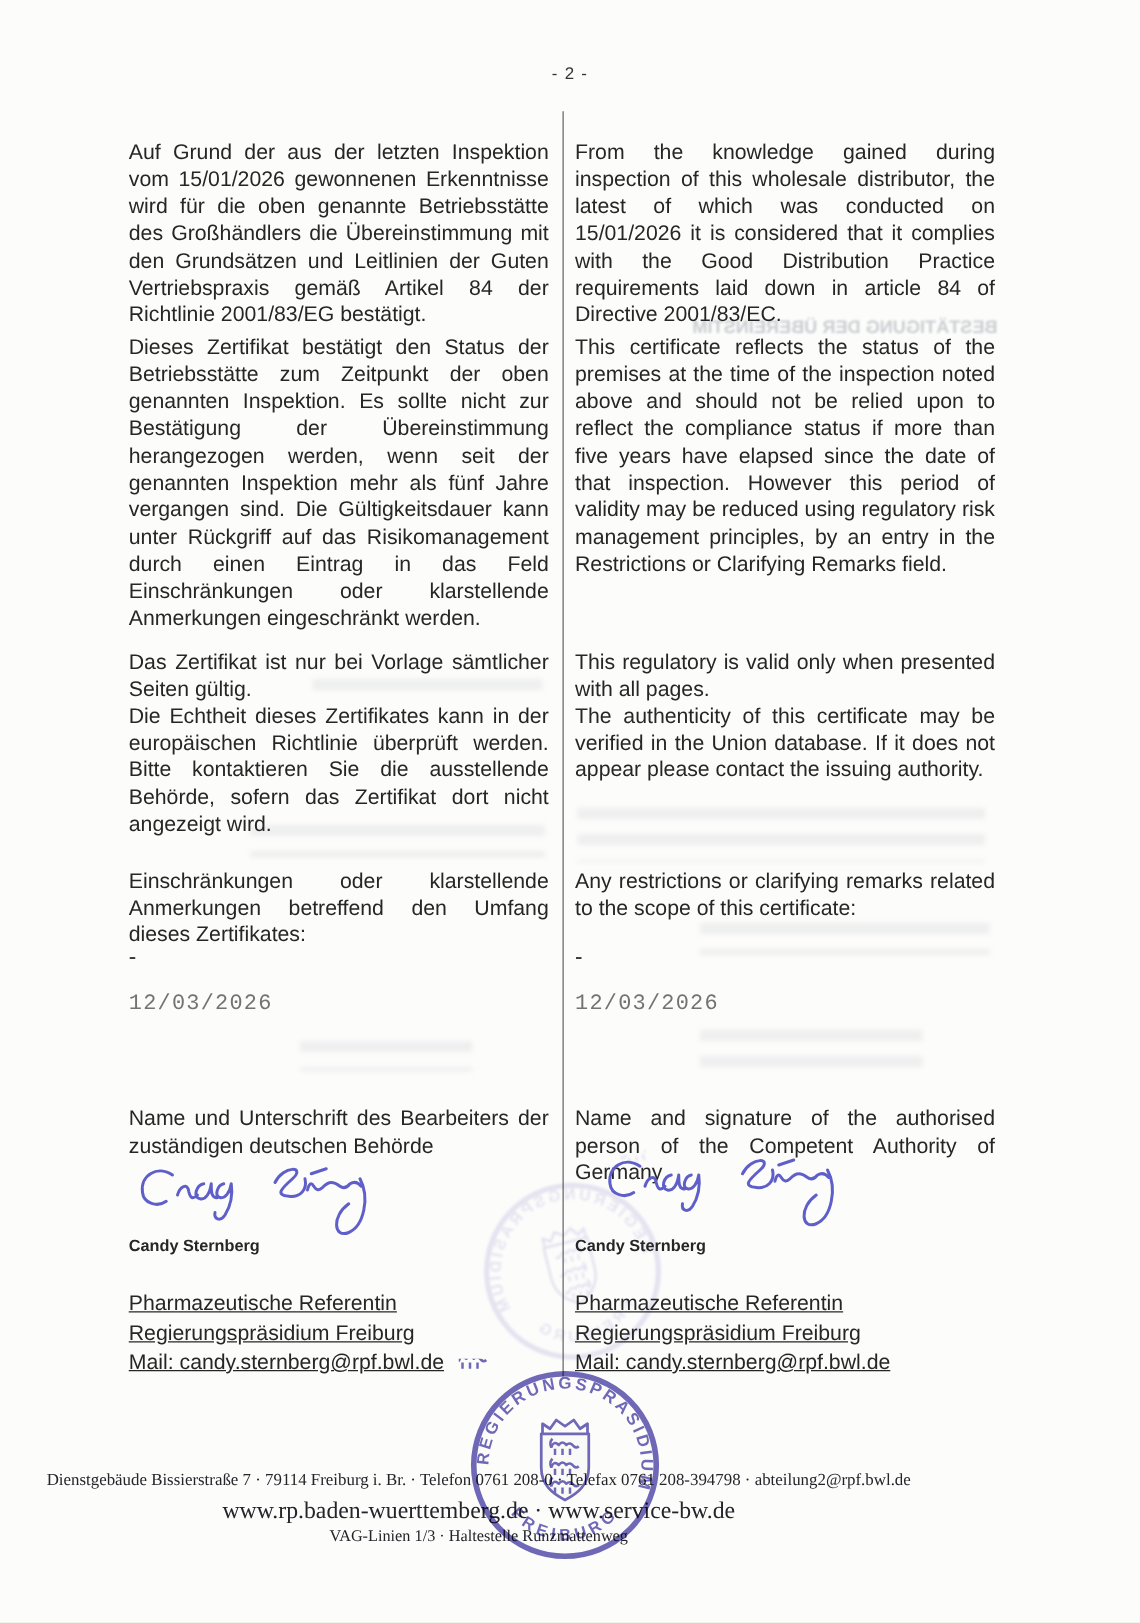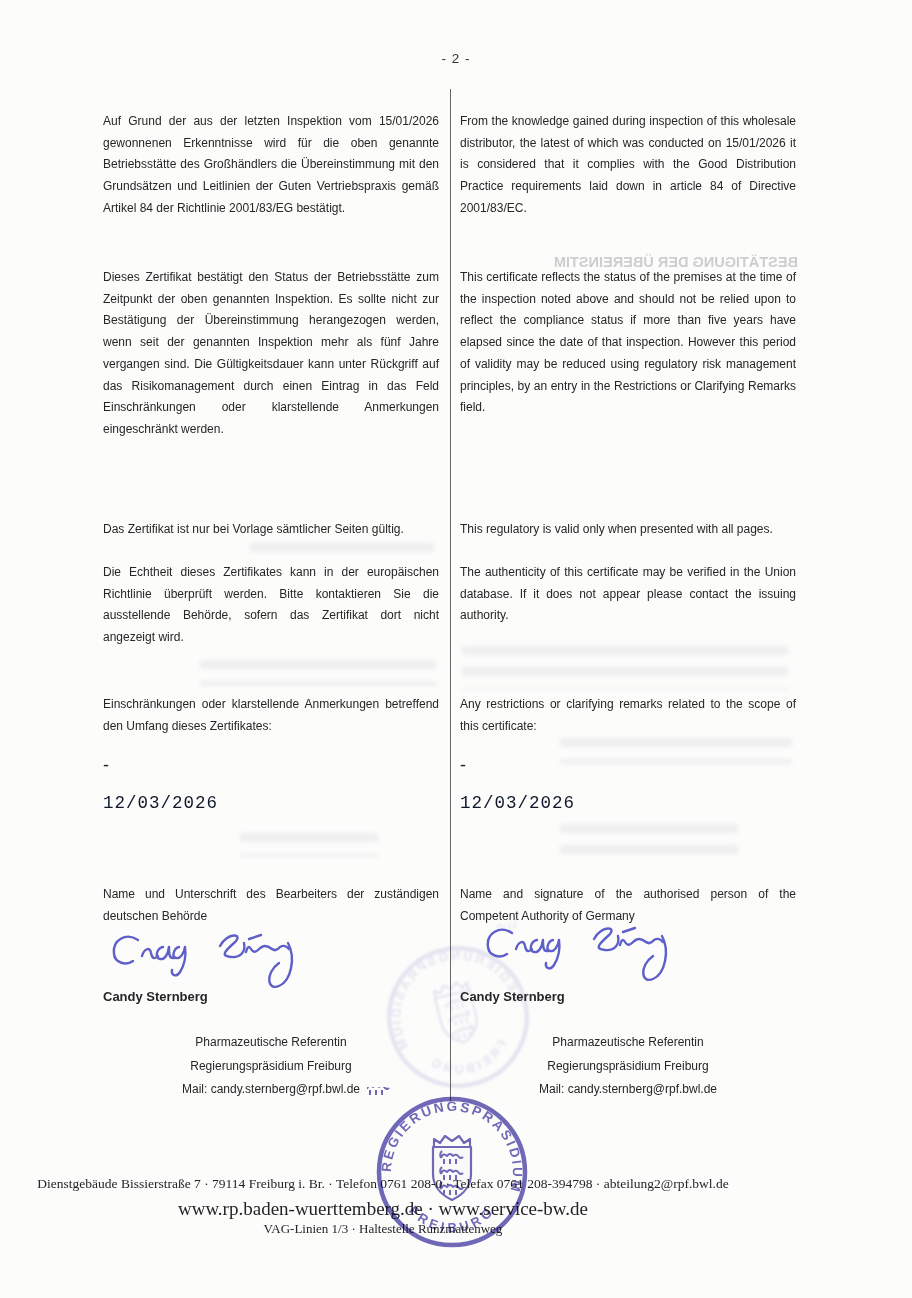--- a/index.html
+++ b/index.html
@@ -8,21 +8,21 @@
     width:912px;height:1298px;
     background:#fcfcfb;
     overflow:hidden;
     font-family:"Liberation Sans","DejaVu Sans",sans-serif;
     color:#262626;
   }
   
   .blk{
     position:absolute;
     width:336px;
-    font-size:12px;
+    font-size:17px;
     line-height:21.7px;
     text-align:justify;
     hyphens:auto;
     z-index:2;
   }
   .col-de{left:103px;}
   .col-en{left:460px;}
 
   .pagenum{
     position:absolute;top:51px;left:0;width:912px;
@@ -41,24 +41,24 @@
   .t-restr{top:694px;}
   .t-dash{top:755px;}
   .t-date{top:793px;}
   .t-label{top:884px;}
   .t-name{top:986px;}
   .t-contact{top:1031px;}
 
   .dash{font-size:18px;text-align:left;}
   .dateline{
     font-family:"Liberation Mono","DejaVu Sans Mono",monospace;
-    font-size:17.5px;color:#0f172a;letter-spacing:1px;text-align:left;
+    font-size:17.5px;color:#737373;letter-spacing:1px;text-align:left;
   }
   .boldname{font-weight:700;font-size:13px;text-align:left;}
-  .contact div{line-height:23.5px;text-align:center;}
+  .contact div{line-height:23.5px;text-align:left;text-decoration:underline;}
 
   .sig{
     position:absolute;z-index:3;width:200px;height:80px;
   }
   .sig-de{left:104px;top:924px;}
   .sig-en{left:478px;top:917px;}
   .sig path{stroke:#5f5fca;stroke-width:2.4;fill:none;stroke-linecap:round;stroke-linejoin:round;}
 
   
   .footer{

